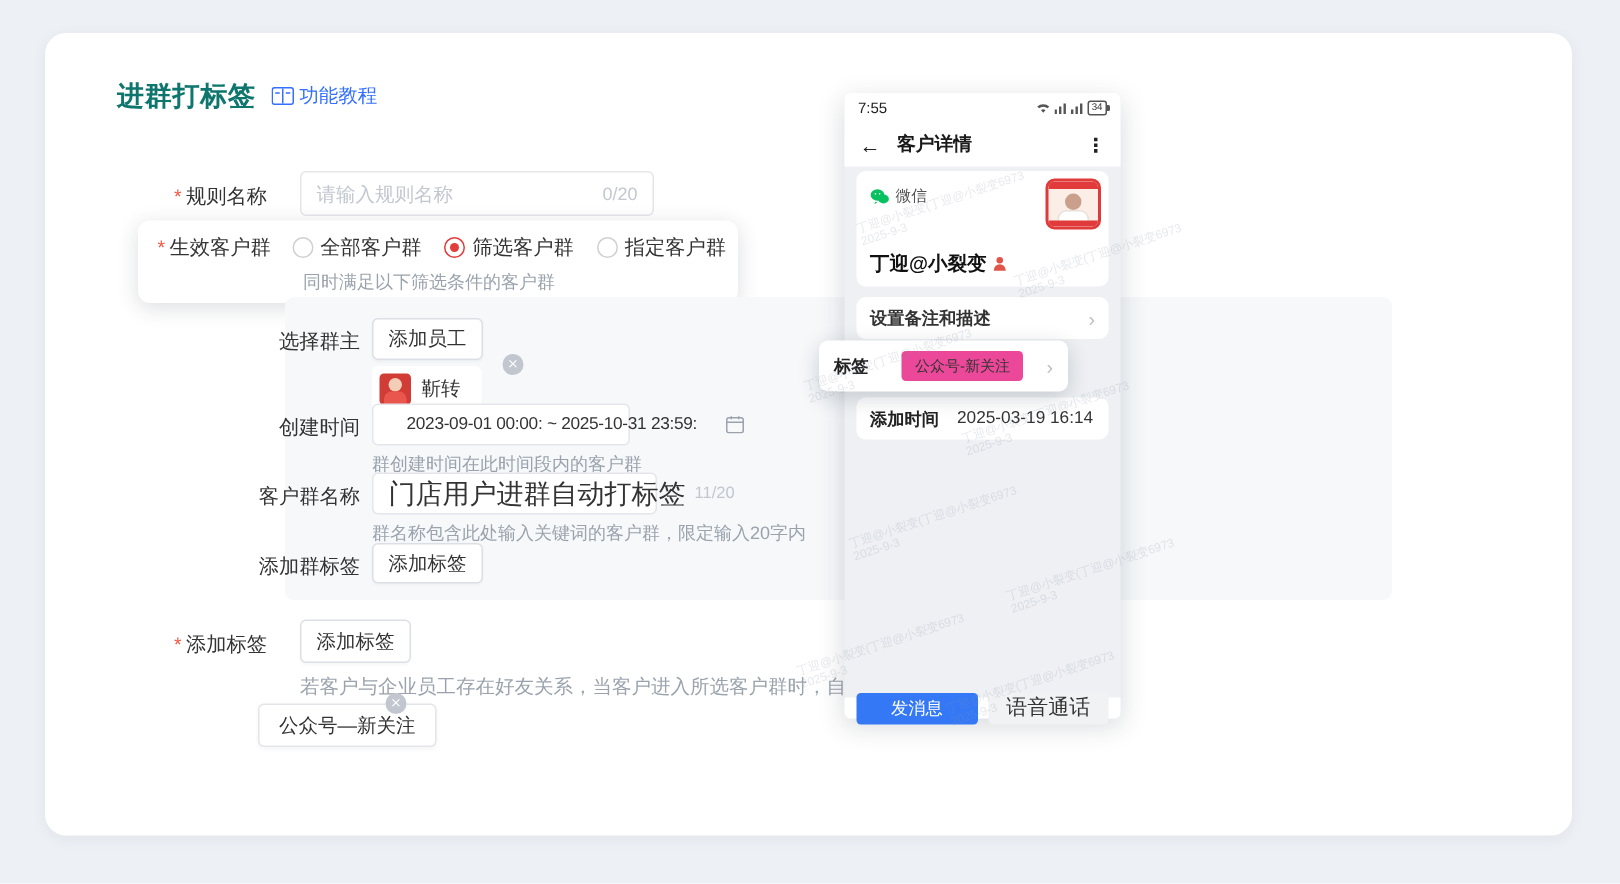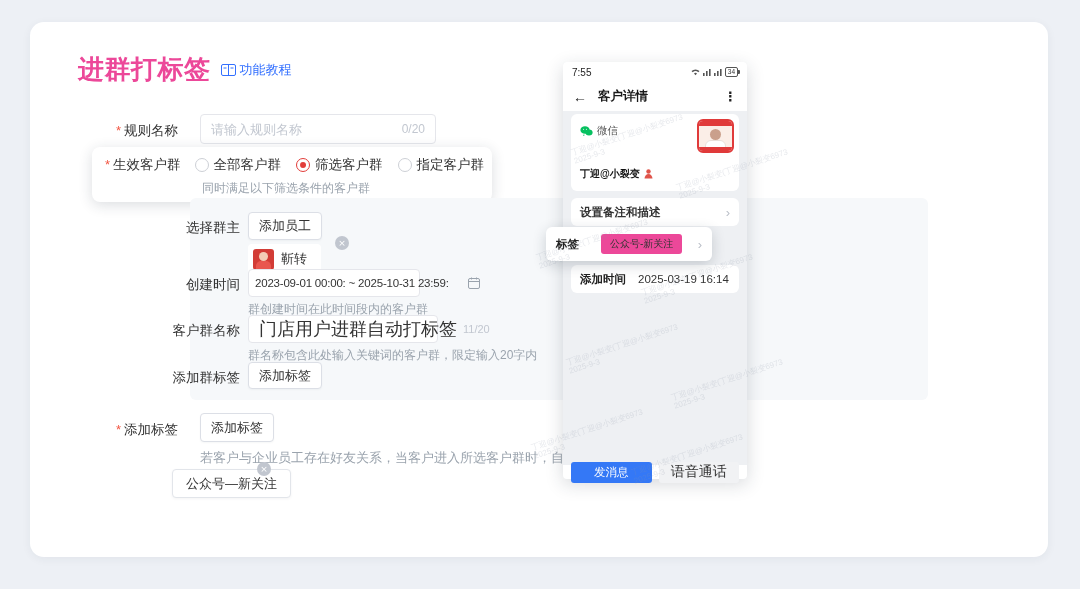--- a/index.html
+++ b/index.html
@@ -13,21 +13,21 @@
   }
   .stage { position:absolute; inset:0; }
 
   
   .main-card {
     position:absolute; left:30px; top:22px; width:1018px; height:535px;
     background:#fff; border-radius:14px;
     box-shadow:0 2px 10px rgba(31,45,61,.06);
   }
   .title-row { position:absolute; left:48px; top:30px; display:flex; align-items:center; gap:10px; }
-  .page-title { font-size:26px; font-weight:700; color:#ec4899; letter-spacing:.5px; }
+  .page-title { font-size:18px; font-weight:700; color:#0f766e; letter-spacing:.5px; }
   .tutorial-link { display:flex; align-items:center; gap:4px; color:#3370ff; font-size:13px; cursor:pointer; }
 
   
   .req { color:#f25643; margin-right:3px; font-size:13px; }
   .f-label { position:absolute; font-size:13.5px; color:#333; text-align:right; }
   .helper { position:absolute; font-size:12px; color:#9aa3ad; white-space:nowrap; }
   .inp {
     position:absolute; background:#fff; border:1px solid #e5e6eb; border-radius:4px;
     display:flex; align-items:center; padding:0 10px; font-size:13px; color:#333;
   }
@@ -110,21 +110,21 @@
   .ph-card1 { left:8px; top:52px; width:168px; height:77px; }
   .wechat-row { position:absolute; left:9px; top:10px; display:flex; align-items:center; gap:4px; font-size:10.5px; color:#555; }
   .cust-avatar {
     position:absolute; right:5px; top:5px; width:37px; height:34px;
     border:2px solid #e03a3a; border-radius:6px; background:#fbeee7; overflow:hidden;
   }
   .cust-avatar::before { content:""; position:absolute; left:0; right:0; top:0; height:5px; background:#e03a3a; }
   .cust-avatar::after  { content:""; position:absolute; left:0; right:0; bottom:0; height:4px; background:#e03a3a; }
   .cust-avatar .head { position:absolute; left:11px; top:8px; width:11px; height:11px; border-radius:50%; background:#caa08c; }
   .cust-avatar .body { position:absolute; left:6px; top:19px; width:21px; height:10px; border-radius:6px 6px 0 0; background:#fff; border:1px solid #e8e0da; }
-  .cust-name { position:absolute; left:9px; top:53px; display:flex; align-items:center; gap:4px; font-size:10px; font-weight:700; color:#111; }
+  .cust-name { position:absolute; left:9px; top:53px; display:flex; align-items:center; gap:4px; font-size:13px; font-weight:700; color:#111; }
   .ph-row { display:flex; align-items:center; padding:0 9px; font-size:11.5px; color:#333; }
   .ph-card2 { left:8px; top:136px; width:168px; height:28px; }
   .ph-card3 { left:8px; top:203px; width:168px; height:28px; }
   .chev { margin-left:auto; color:#b9bec7; font-size:13px; }
   .card-b {
     position:absolute; left:-17px; top:165px; width:166px; height:34px; background:#fff; border-radius:6px;
     box-shadow:0 4px 14px rgba(31,45,61,.20); display:flex; align-items:center; padding:0 10px;
     font-size:11.5px; color:#222; z-index:3;
   }
   .card-b .tag-pill {
@@ -203,21 +203,21 @@
     <div class="f-label" style="left:130px; top:197px; width:80px;">选择群主</div>
     <div class="btn-plain" style="left:218px; top:190px; height:28px;">添加员工</div>
 
     <div class="member-chip">
       <span class="avatar-sm"></span>
       <span>靳转</span>
     </div>
     <div class="close-badge" style="left:305px; top:214px;">×</div>
 
     <div class="f-label" style="left:130px; top:254px; width:80px;">创建时间</div>
-    <div class="inp" style="left:218px; top:247px; width:172px; height:28px; padding:0 6px;gap:16px;">
+    <div class="inp" style="left:218px; top:247px; width:172px; height:28px; padding:0 22px;gap:16px;">
       <span class="date-text">2023-09-01  00:00: ~ 2025-10-31  23:59:</span>
       <span style="margin-left:3px;">
         <svg width="12" height="12" viewBox="0 0 12 12">
             <rect x="0.5" y="1.5" width="11" height="10" rx="1.5" fill="none" stroke="#9aa3ad"></rect>
             <line x1="0.5" y1="4.5" x2="11.5" y2="4.5" stroke="#9aa3ad"></line>
             <line x1="3.5" y1="0.5" x2="3.5" y2="2.5" stroke="#9aa3ad"></line>
             <line x1="8.5" y1="0.5" x2="8.5" y2="2.5" stroke="#9aa3ad"></line>
           </svg>
       </span>
     </div>

